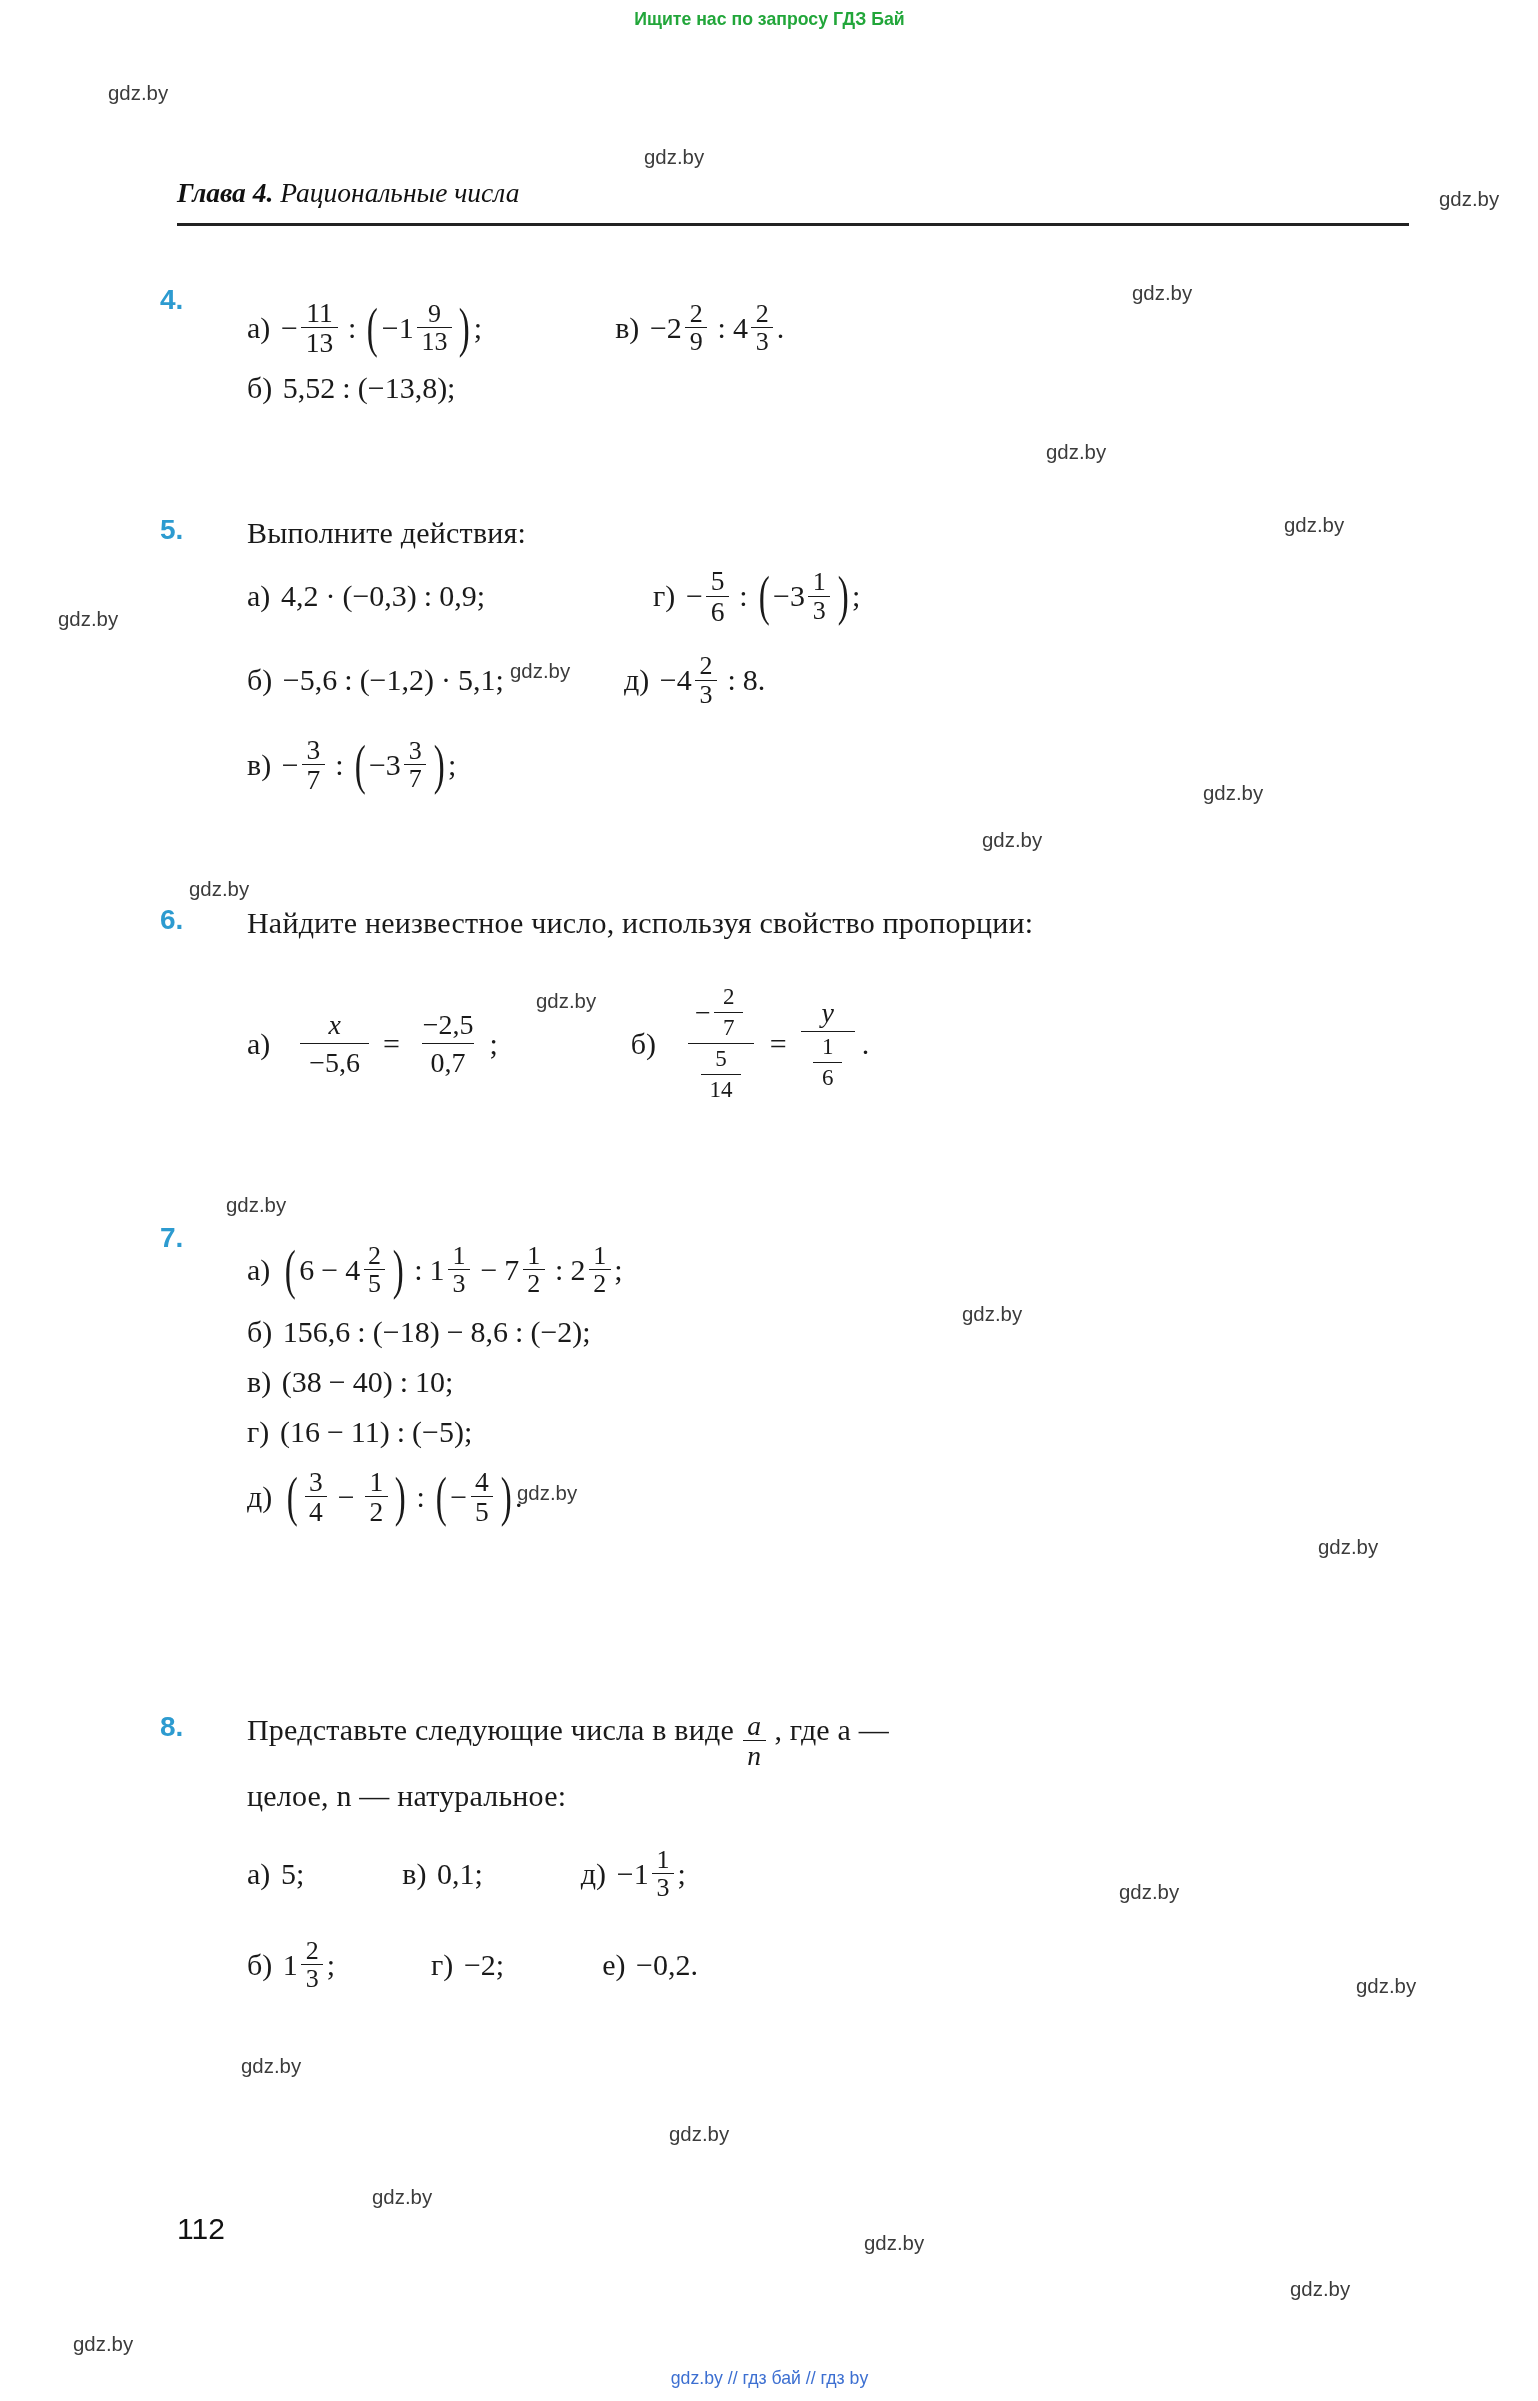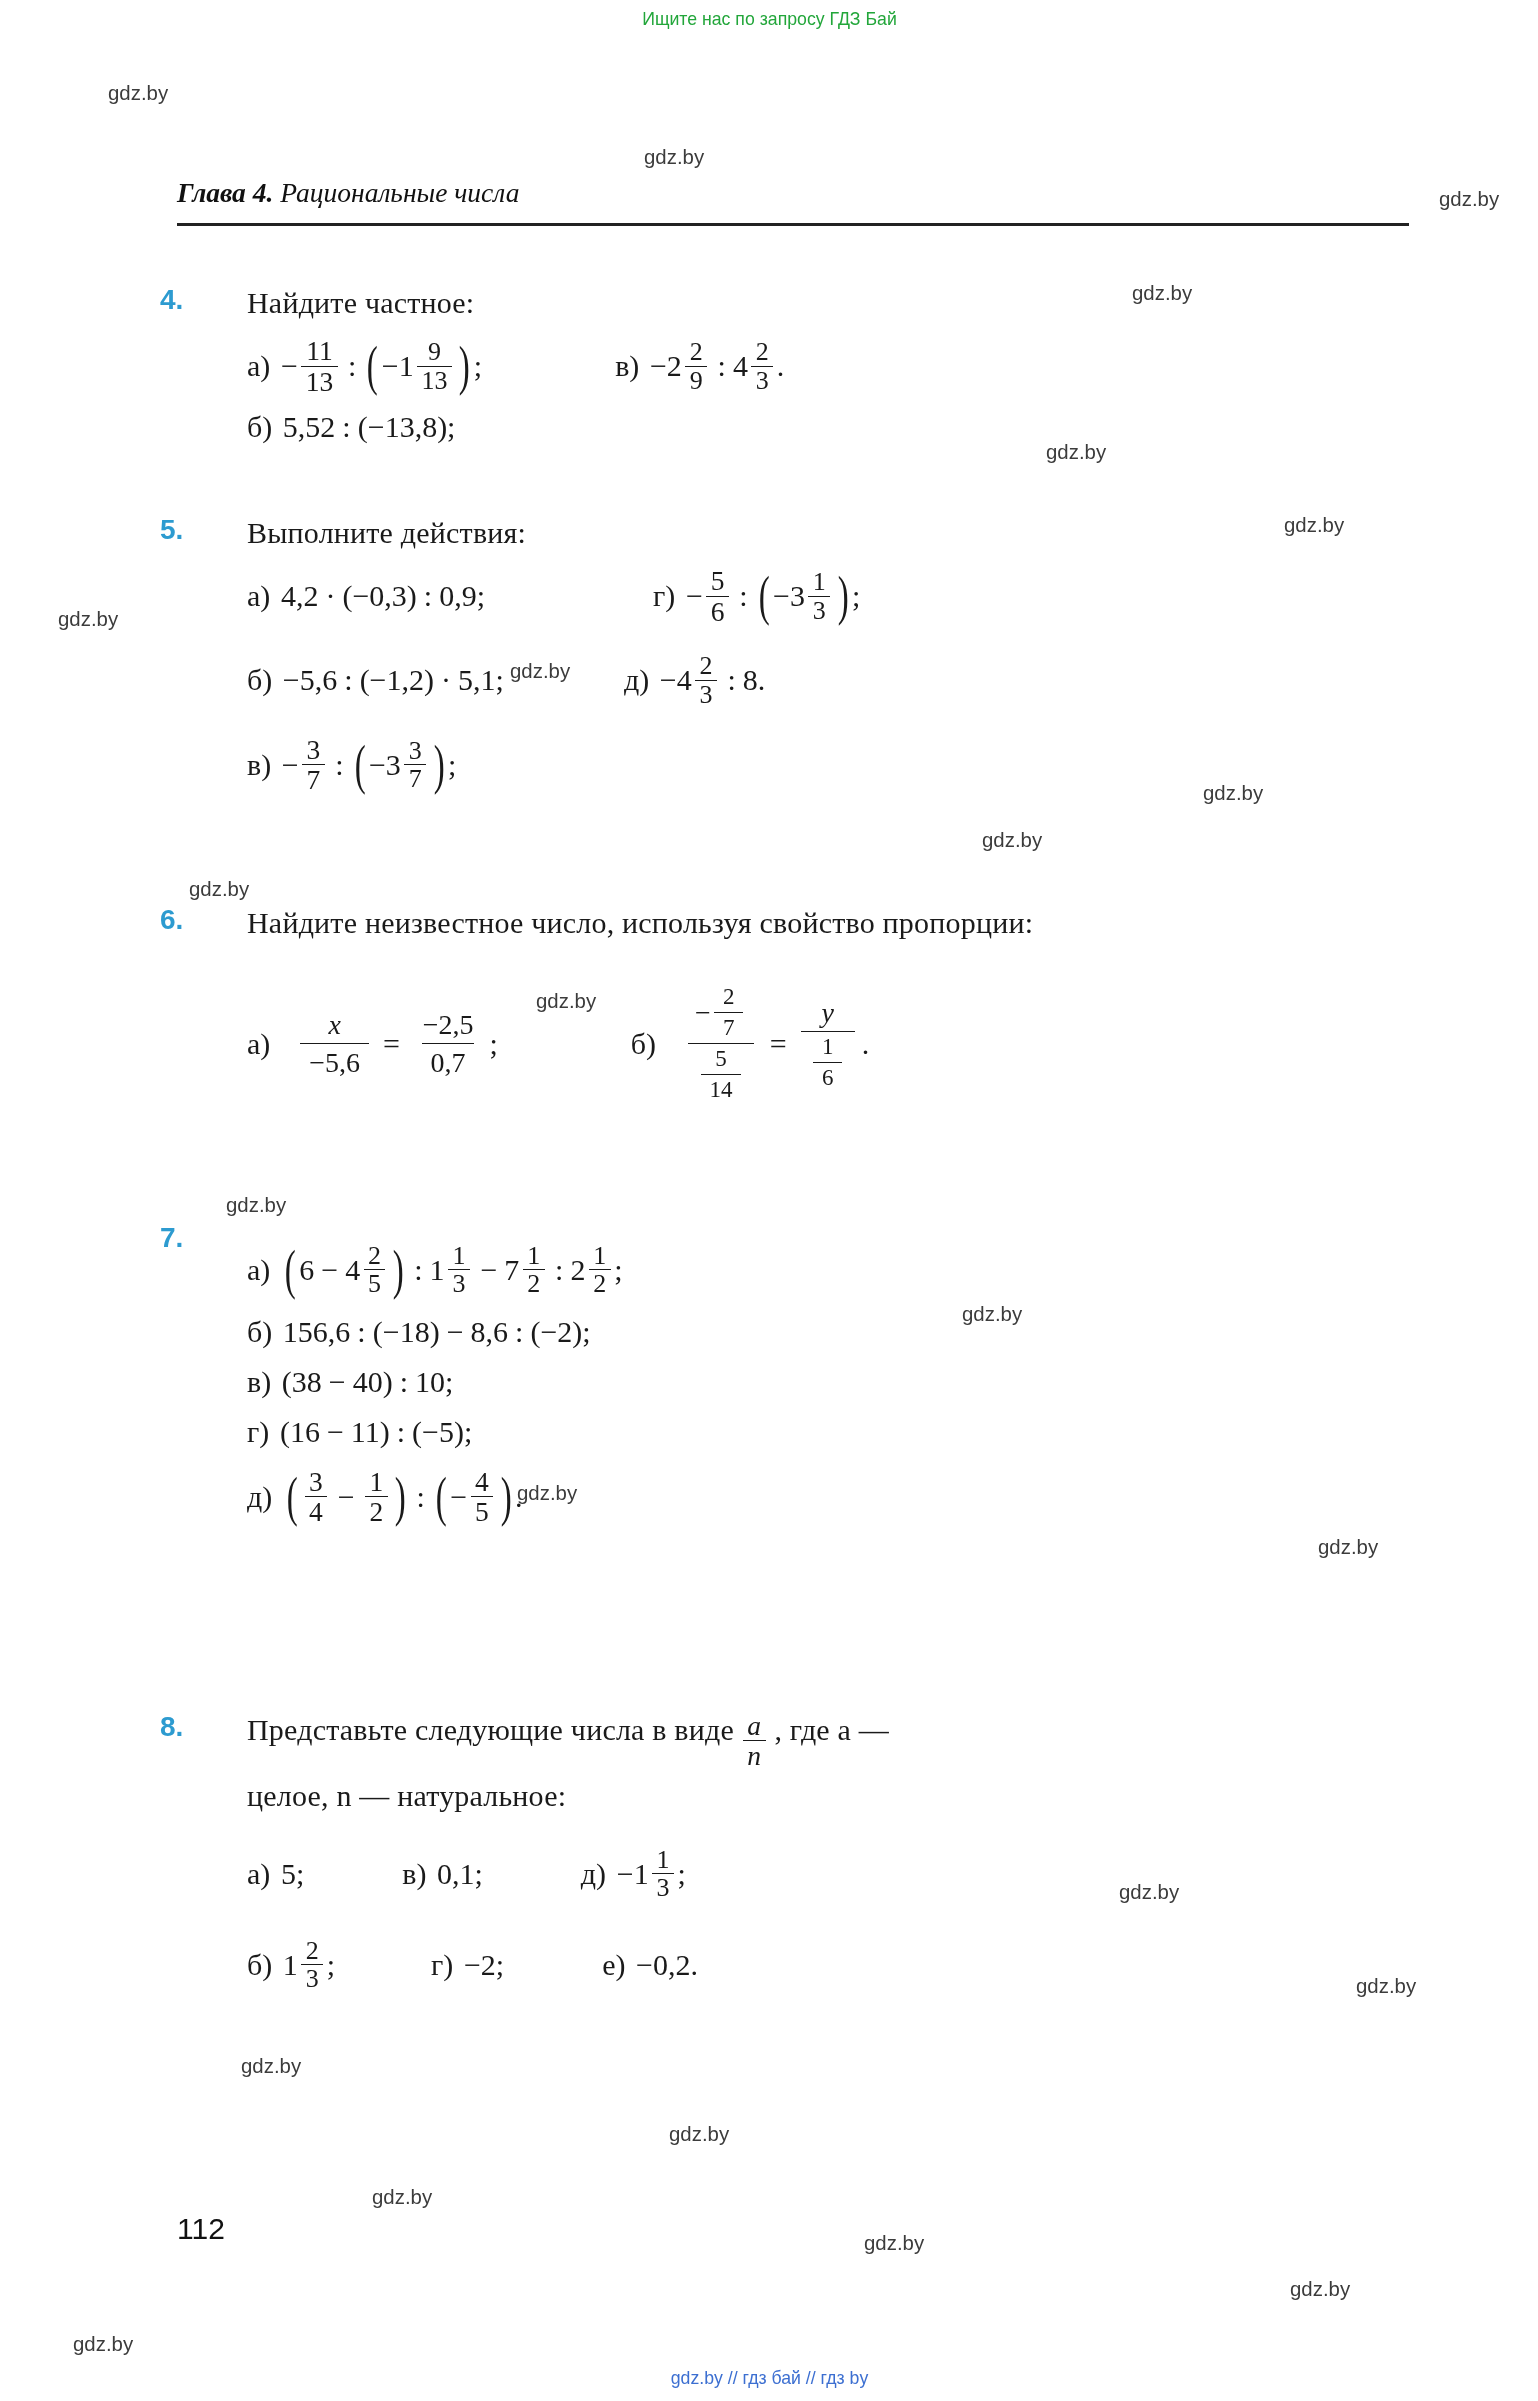--- a/index.html
+++ b/index.html
@@ -31,21 +31,21 @@
   }
 
   .topbar {
     position: absolute;
     top: 8.9px;
     left: 0;
     width: 100%;
     text-align: center;
     font-family: "Liberation Sans", sans-serif;
     font-size: 17.7px;
-    font-weight: normal;
+    font-weight: bold;
     color: #22a63a;
   }
 
   .footer-links {
     position: absolute;
     bottom: 12.4px;
     left: 0;
     width: 100%;
     text-align: center;
     font-family: "Liberation Sans", sans-serif;
@@ -213,21 +213,20 @@
 
   <div class="chapter">
     <b>Глава 4.</b>
     <i>Рациональные числа</i>
   </div>
   <div class="rule"></div>
 
   <div class="ex" style="top:284px;">
     <div class="num">4.</div>
     <div class="body">
-      <div class="stem">Найдите частное:</div>
       <div class="row">
         <div class="item">
           <span class="lbl">а)</span>
           <span>−</span>
           <span class="frac big">
               <span class="n">11</span>
               <span class="d">13</span>
             </span>
           <span class="op">:</span>
           <span class="paren">

